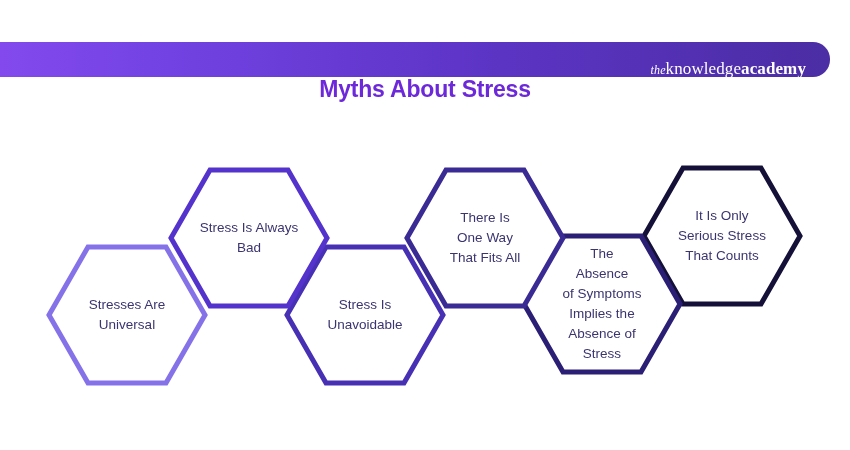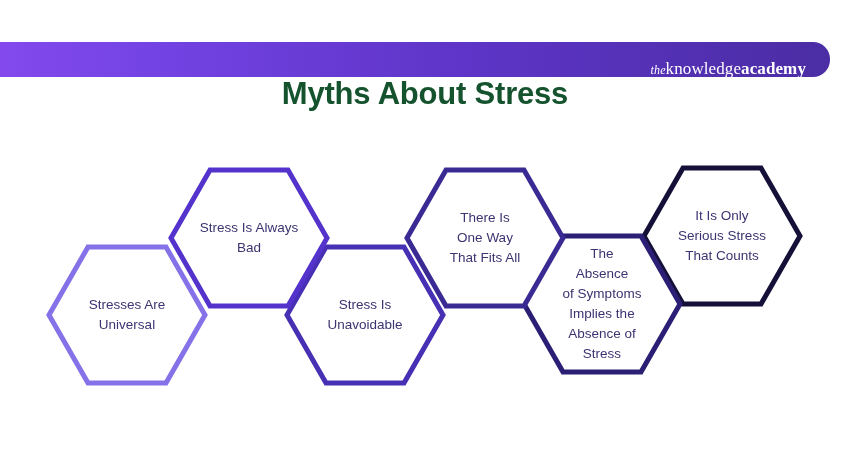--- a/index.html
+++ b/index.html
@@ -52,23 +52,23 @@
     font-weight: bold;
   }
 
   
   #page-title {
     position: absolute;
     left: 0;
     top: 76px;
     width: 850px;
     text-align: center;
-    font-size: 31px;
+    font-size: 23px;
     font-weight: bold;
-    color: #14532d;
+    color: #6d28d9;
     letter-spacing: -0.2px;
     font-family: "Liberation Sans", sans-serif;
   }
 
   
   #hex-diagram {
     position: absolute;
     left: 0;
     top: 140px;
     width: 850px;

